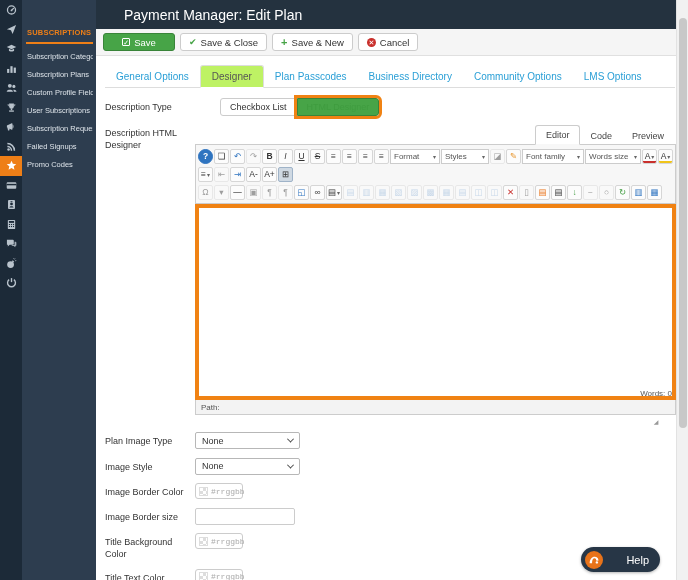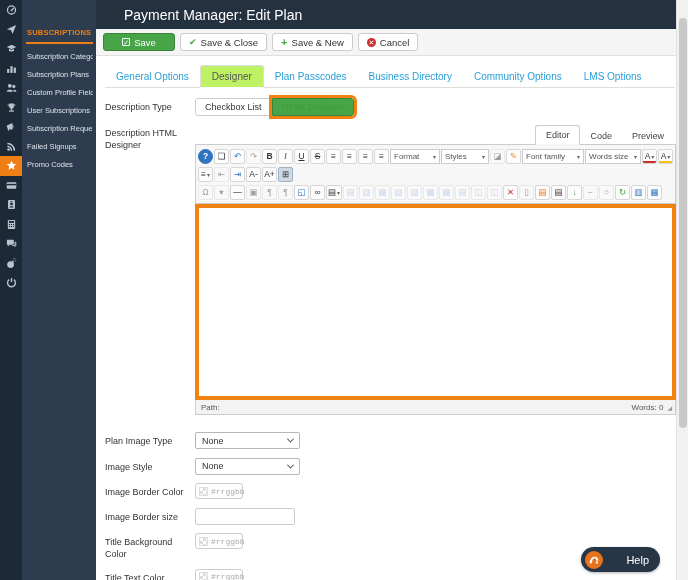--- a/index.html
+++ b/index.html
@@ -38,21 +38,21 @@
   .tab.active { color:#555; background:#bef264; border:1px solid #ddd; border-bottom:1px solid #fff; border-radius:3px 3px 0 0; margin-bottom:-1px;margin-top:44px; }
 
   
   .frow { display:flex; align-items:flex-start; }
   .flabel { width:90px; flex:none; font-size:9px; color:#333; padding-top:3px; line-height:1.35; }
   .mt10 { margin-top:10px; }
   .mt8 { margin-top:8px; }
 
   .btn-group { display:flex; }
   .bg-btn { height:18px; font-size:9px; padding:0 9px; background:#fff; border:1px solid #ccc; color:#333; display:inline-flex; align-items:center; cursor:pointer; }
-  .bg-btn:first-child { border-radius:3px 0 0 3px; }
+  .bg-btn:first-child { border-radius:3px 0 0 3px;margin-left:25px; }
   .bg-btn.green { background:#47a447; border-color:#398439; color:#fff; border-radius:0 3px 3px 0; outline:3px solid #f08213; }
 
   
   .editor { width:580px; }
   .ed-tabs { display:flex; justify-content:flex-end; align-items:flex-end; height:20px; padding-right:2px; }
   .edtab { font-size:9px; color:#444; padding:4px 10px; cursor:pointer; margin-bottom:-1px; }
   .edtab.active { background:#fff; border:1px solid #ccc; border-bottom:1px solid #f7f7f7; border-radius:3px 3px 0 0; }
   .ed-toolbar { border:1px solid #ccc; background:#f7f7f7; padding:2px; }
   .ed-row { display:flex; align-items:center; gap:1px; height:18px; overflow:hidden; white-space:nowrap; }
   .ed-it { display:inline-flex; align-items:center; justify-content:center; height:15px; flex:none; cursor:pointer; }
@@ -70,21 +70,21 @@
   .split::after { content:"▾"; font-size:6px; color:#666; margin-left:1px; }
   .ed-it.sel { background:#fff; border:1px solid #ccc; color:#555; font-size:8px; justify-content:space-between; padding:0 3px; }
   .ed-it.sel::after { content:"▾"; font-size:6px; color:#666; margin-left:2px; }
   .w50{width:50px;} .w48{width:48px;} .w60{width:62px;} .w54{width:56px;}
   .boldg{font-weight:bold;} .italg{font-style:italic;} .undg{text-decoration:underline;} .strikeg{text-decoration:line-through;}
   .fc{ box-shadow:inset 0 -3px 0 -1px #c9302c; }
   .hc{ box-shadow:inset 0 -3px 0 -1px #f0c419; }
 
   .ed-canvas { height:196px; background:#fff; border:4px solid #f08213; cursor:text; }
   .ed-status { height:15px; background:#f3f3f3; border:1px solid #ccc; border-top:none; display:flex; justify-content:space-between; align-items:center; padding:0 3px 0 5px; font-size:8px; color:#555; }
-  .ed-status .right { display:flex; align-items:center; gap:4px; }
+  .ed-status .right { display:flex; align-items:center; gap:20px;flex-direction:column; }
   .grip { color:#999; font-size:6px; cursor:nwse-resize; }
 
   
   .field-row { margin-top:8.5px; }
   .selbox { width:105px; height:17px; border:1px solid #b7b7b7; border-radius:2px; background:#fff; font-size:9px; color:#333; display:flex; align-items:center; justify-content:space-between; padding:0 6px; cursor:pointer; }
   .chev { width:5px; height:5px; border-right:1.3px solid #444; border-bottom:1.3px solid #444; transform:rotate(45deg) translate(-1px,-1px); }
   .colorbox { width:48px; height:16px; border:1px solid #ccc; border-radius:3px; background:#fff; display:flex; align-items:center; gap:3px; padding:0 3px; cursor:text; }
   .checker { width:9px; height:9px; border:1px solid #ddd; flex:none;
     background-image:linear-gradient(45deg,#ddd 25%,transparent 25%,transparent 75%,#ddd 75%),
                      linear-gradient(45deg,#ddd 25%,#fff 25%,#fff 75%,#ddd 75%);

